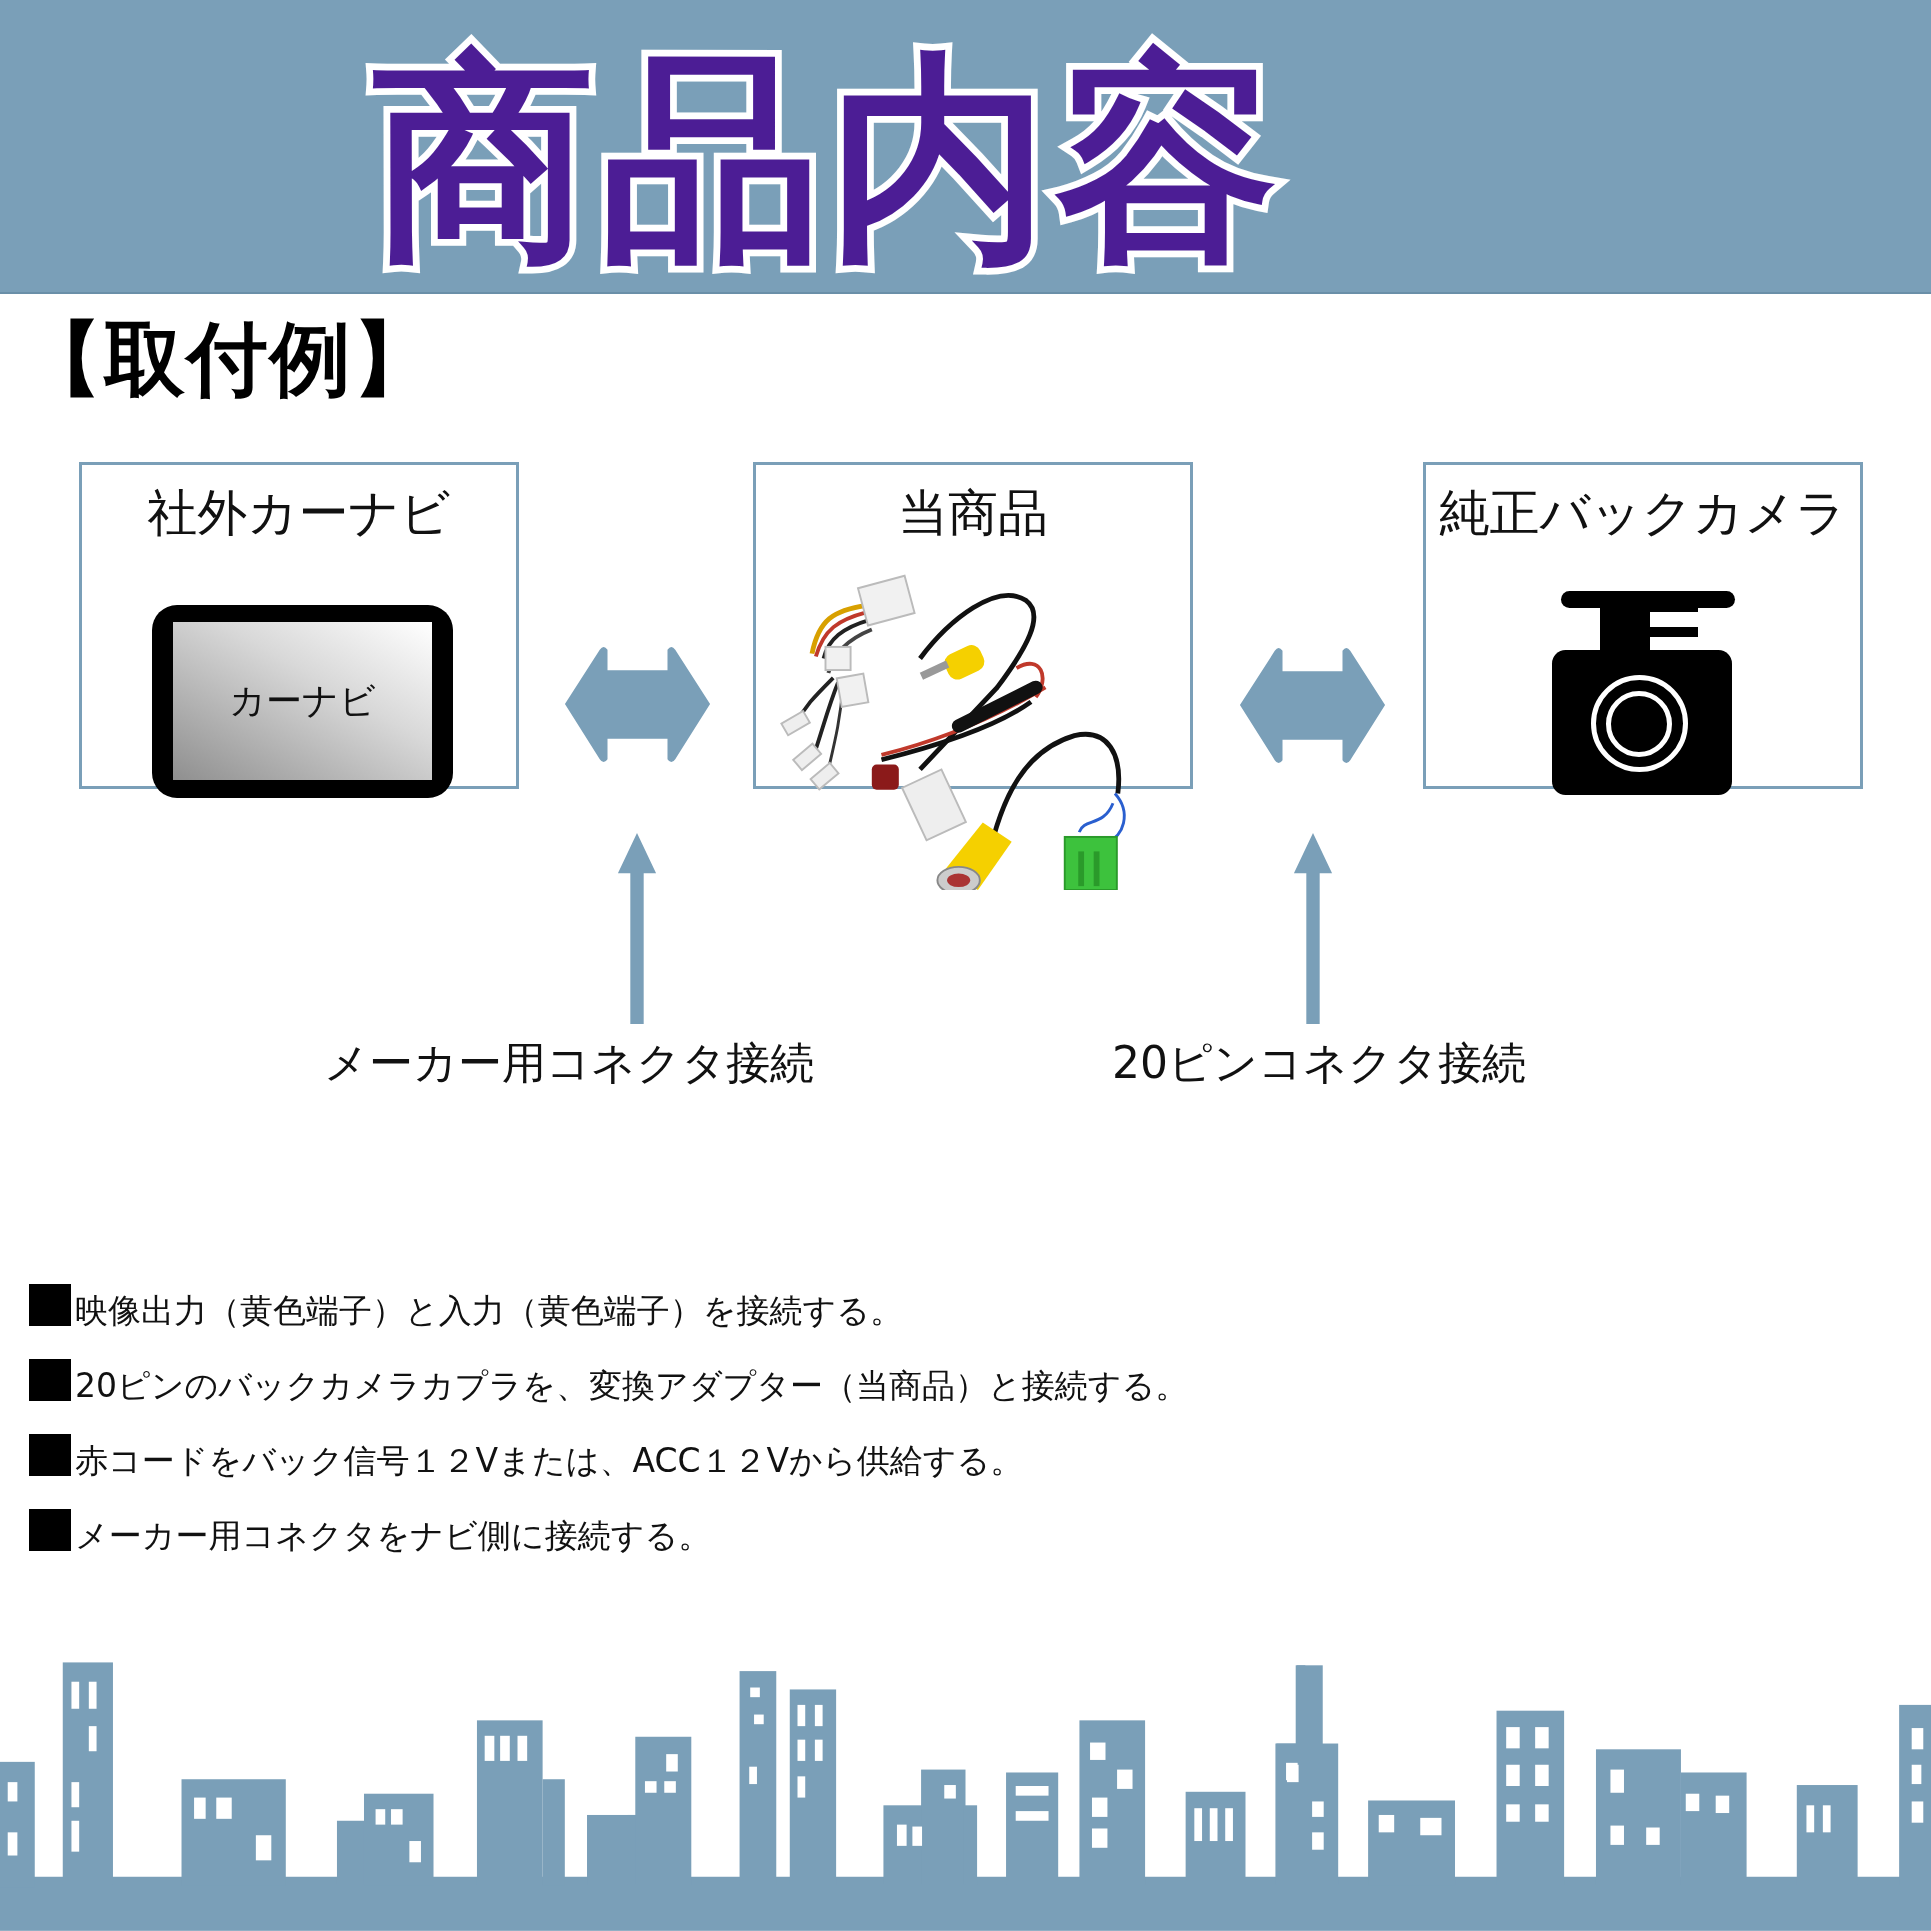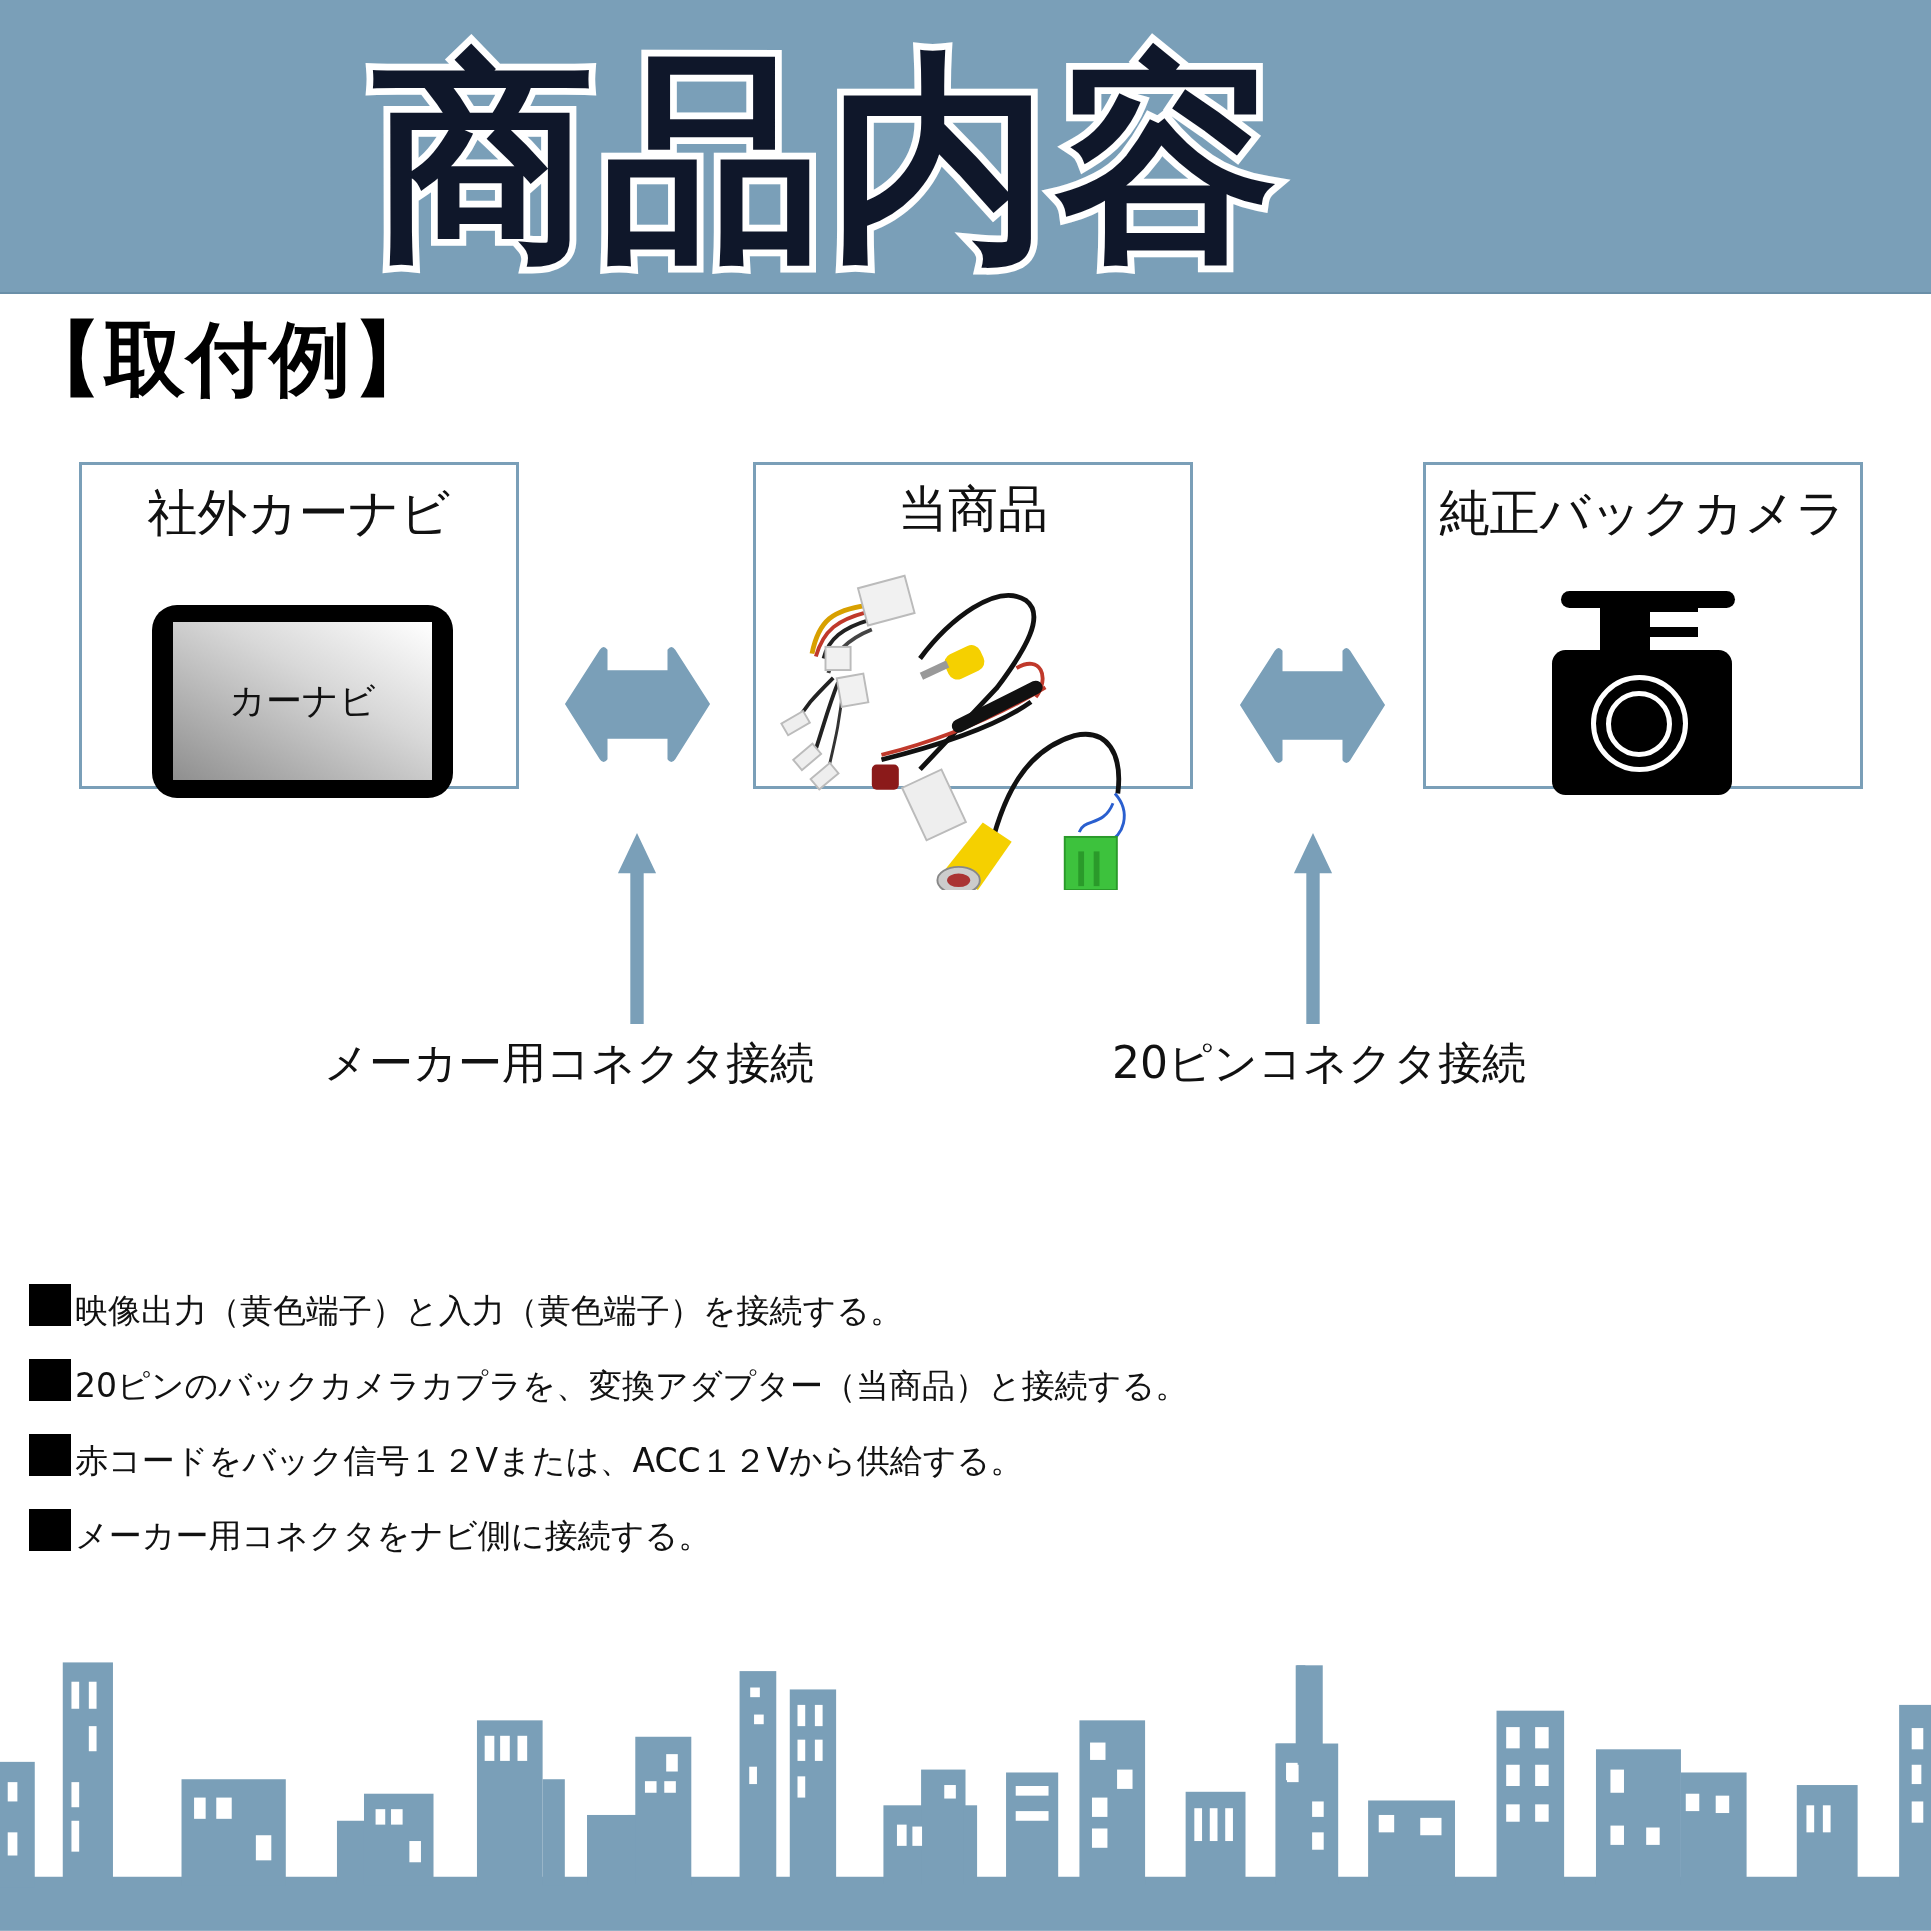--- a/index.html
+++ b/index.html
@@ -3,21 +3,21 @@
 <meta charset="utf-8">
 <style>
   html, body { margin: 0; padding: 0; }
   body { width: 1931px; height: 1931px; position: relative; overflow: hidden; background: #ffffff;
          font-family: "DejaVu Sans", "Liberation Sans", sans-serif; color: #111; }
   .abs { position: absolute; }
 
   
   .header { left: 0; top: 0; width: 1931px; height: 294px; background: #7a9fb8; border-bottom: 2.9px solid #6a8fa8; box-sizing: border-box; }
   .header-title { left: 0; top: 39px; width: 1656px; text-align: center; font-size: 222px; font-weight: bold;
-                  line-height: 241px; color: #0f172a; letter-spacing: 5.8px;
+                  line-height: 241px; color: #4c1d95; letter-spacing: 5.8px;
                   -webkit-text-stroke: 13.5px #ffffff; paint-order: stroke fill; }
 
   .section-title { left: 21px; top: 311px; font-size: 81px; font-weight: bold; line-height: 97px; color: #000; letter-spacing: 1.9px; }
 
   
   .box { top: 462px; width: 440px; height: 327px; border: 3.9px solid #7a9fb8; box-sizing: border-box; background: #fff; }
   .box-label { left: 0; top: 17.4px; width: 100%; text-align: center; font-size: 50px; line-height: 62px; color: #111; font-weight: normal; }
 
   
   .navi { left: 70px; top: 140px; width: 301px; height: 193px; background: #000; border-radius: 25px; }
@@ -61,21 +61,21 @@
     <div class="abs navi-screen">
       <div class="abs navi-text">カーナビ</div>
     </div>
   </div>
 </div>
 
 <svg class="abs" style="left:563px; top:644px;" width="149" height="121" viewBox="0 0 154 125">
   <path d="M2 62 L38 6 Q42 0 46 6 L46 27 L108 27 L108 6 Q112 0 116 6 L152 62 L116 119 Q112 125 108 119 L108 98 L46 98 L46 119 Q42 125 38 119 Z" fill="#7a9fb8"></path>
 </svg>
 
-<div class="abs box" style="left:753px;font-family:Liberation Mono, monospace;">
+<div class="abs box" style="left:753px;">
   <div class="abs box-label">当商品</div>
   <svg class="abs product" viewBox="0 0 416 340">
 
     <path d="M95 45 C60 50 45 60 38 95" stroke="#d8a000" stroke-width="5" fill="none"></path>
     <path d="M95 52 C65 60 50 70 42 98" stroke="#c0392b" stroke-width="4" fill="none"></path>
     <path d="M98 60 C70 68 55 80 50 100" stroke="#222" stroke-width="4" fill="none"></path>
     <path d="M100 70 C75 80 60 95 55 115" stroke="#444" stroke-width="4" fill="none"></path>
     <path d="M60 120 C40 140 30 150 20 170" stroke="#222" stroke-width="4" fill="none"></path>
     <path d="M65 125 C55 150 50 170 40 200" stroke="#222" stroke-width="4" fill="none"></path>
     <path d="M70 128 C68 160 62 185 55 215" stroke="#333" stroke-width="3" fill="none"></path>

